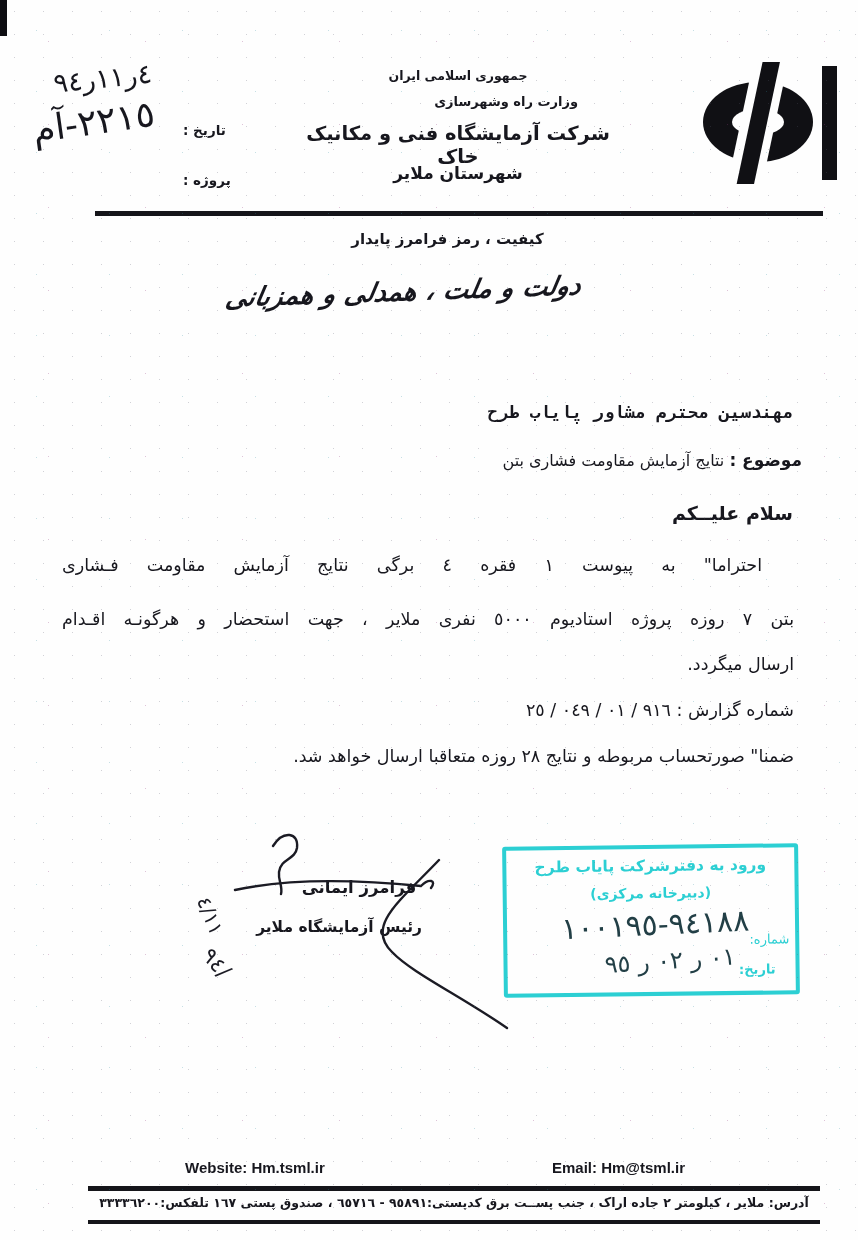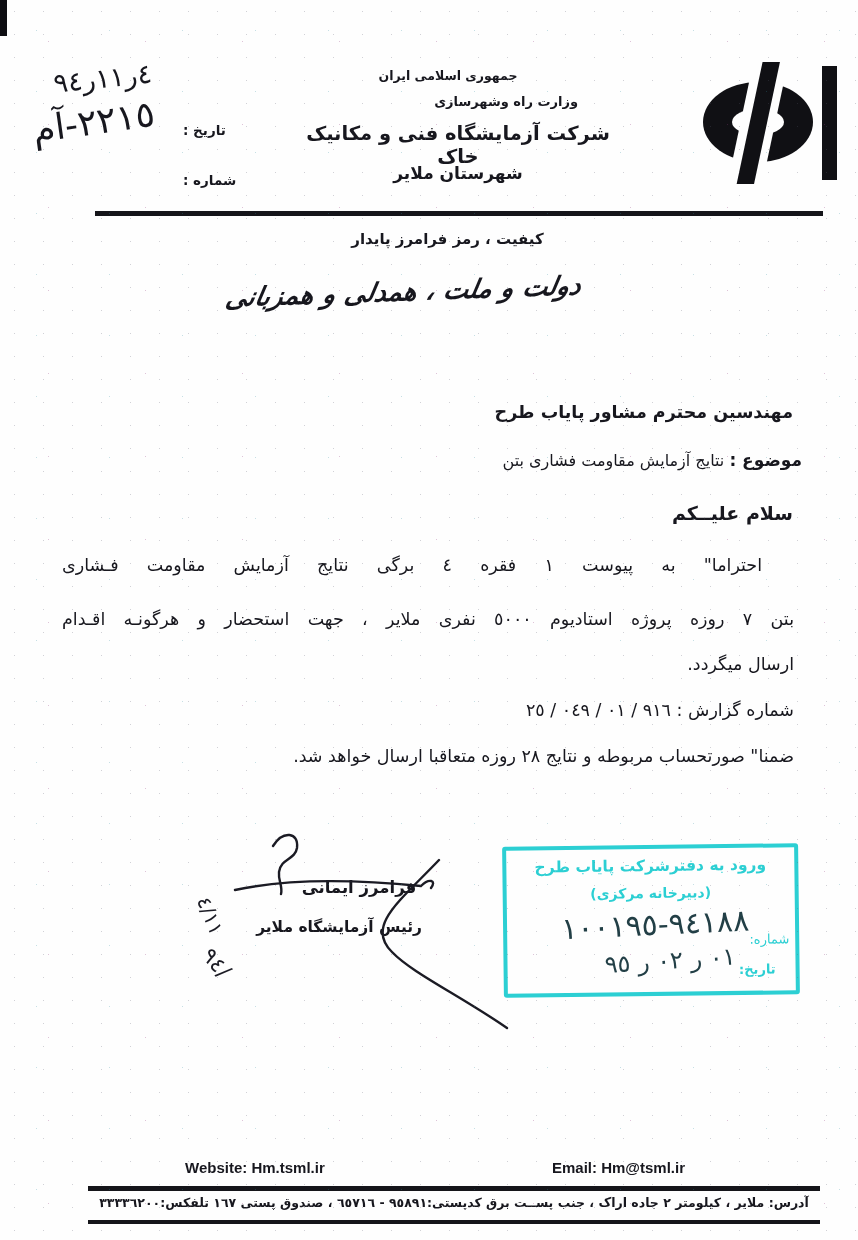--- a/index.html
+++ b/index.html
@@ -18,40 +18,40 @@
   }
   .abs{position:absolute;}
   .rtl{direction:rtl;}
   .ltr{direction:ltr;}
   .b{font-weight:bold;}
   .ctr{text-align:center;}
   .nowrap{white-space:nowrap;}
   .hand{transform-origin:left top;letter-spacing:2px;}
   
   .corner-mark{left:0;top:0;width:7px;height:36px;background:#0e0e12;}
-  .hdr-country{left:328px;top:68px;width:240px;font-size:12.5px;}
+  .hdr-country{left:338px;top:68px;width:240px;font-size:12.5px;}
   .hdr-ministry{left:338px;top:94px;width:240px;font-size:13px;text-align:right;}
   .hdr-company{left:298px;top:122px;width:320px;font-size:19.5px;}
   .hdr-city{left:338px;top:163px;width:240px;font-size:17px;}
   .fld-label{font-size:13.5px;font-weight:bold;margin-top:36px;}
   .date-label{left:183px;top:86px;}
   .date-value{left:52px;top:68px;font-size:27px;transform:rotate(-6deg);}
   .num-label{left:183px;top:136px;}
   .num-value{left:30px;top:110px;font-size:36px;transform:rotate(-8deg);}
   .logo-svg{left:698px;top:62px;}
   .rule{background:#15151a;}
   .top-rule{left:95px;top:211px;width:728px;height:5px;}
   
   .slogan-quality{left:330px;top:230px;width:235px;font-size:15px;}
   .calligraphy{
     left:250px;top:276px;width:330px;font-size:26px;font-style:italic;
     transform:skewX(-12deg) rotate(-2deg);text-align:center;
   }
   
-  .recipient{right:65px;top:402px;font-size:17.5px;}
+  .recipient{right:65px;top:402px;font-size:17.5px;font-family:Liberation Mono, monospace;}
   .subject{right:56px;top:450px;font-size:16px;}
   .subject .lbl{font-size:17px;font-weight:bold;}
   .salutation{right:65px;top:502px;font-size:19px;}
   .bodyline{font-size:17.5px;line-height:1.6;}
   .l1{left:62px;right:96px;top:551px;text-align:justify;text-align-last:justify;}
   .l2{left:62px;right:64px;top:605px;text-align:justify;text-align-last:justify;}
   .l3{right:64px;top:650px;}
   .l4{right:64px;top:696px;}
   .l5{right:64px;top:742px;}
   
@@ -89,21 +89,21 @@
 
   <div class="abs corner-mark"></div>
 
   <div class="abs rtl ctr b hdr-country">جمهوری اسلامی ایران</div>
   <div class="abs rtl ctr b hdr-ministry">وزارت راه وشهرسازی</div>
   <div class="abs rtl ctr b hdr-city">شهرستان ملایر</div>
   <div class="abs rtl ctr b hdr-company">شرکت آزمایشگاه فنی و مکانیک خاک</div>
 
   <div class="abs rtl fld-label date-label">تاریخ :</div>
   <div class="abs rtl hand nowrap date-value">٤ر١١ر٩٤</div>
-  <div class="abs rtl fld-label num-label">شماره :</div>
+  <div class="abs rtl fld-label num-label">پروژه :</div>
   <div class="abs rtl hand nowrap num-value">٢٢١٥-آم</div>
 
   <svg class="abs logo-svg" width="142" height="122" viewBox="0 0 142 122">
     <ellipse cx="60" cy="60" rx="55" ry="40" fill="#101014"></ellipse>
     <ellipse cx="60" cy="60" rx="26" ry="13" fill="#fefefe"></ellipse>
     <g transform="rotate(12 60 60)">
       <rect x="43" y="0" width="34" height="120" fill="#fefefe"></rect>
       <rect x="52" y="-4" width="17" height="130" fill="#101014"></rect>
     </g>
     <rect x="124" y="4" width="15" height="114" fill="#101014"></rect>

